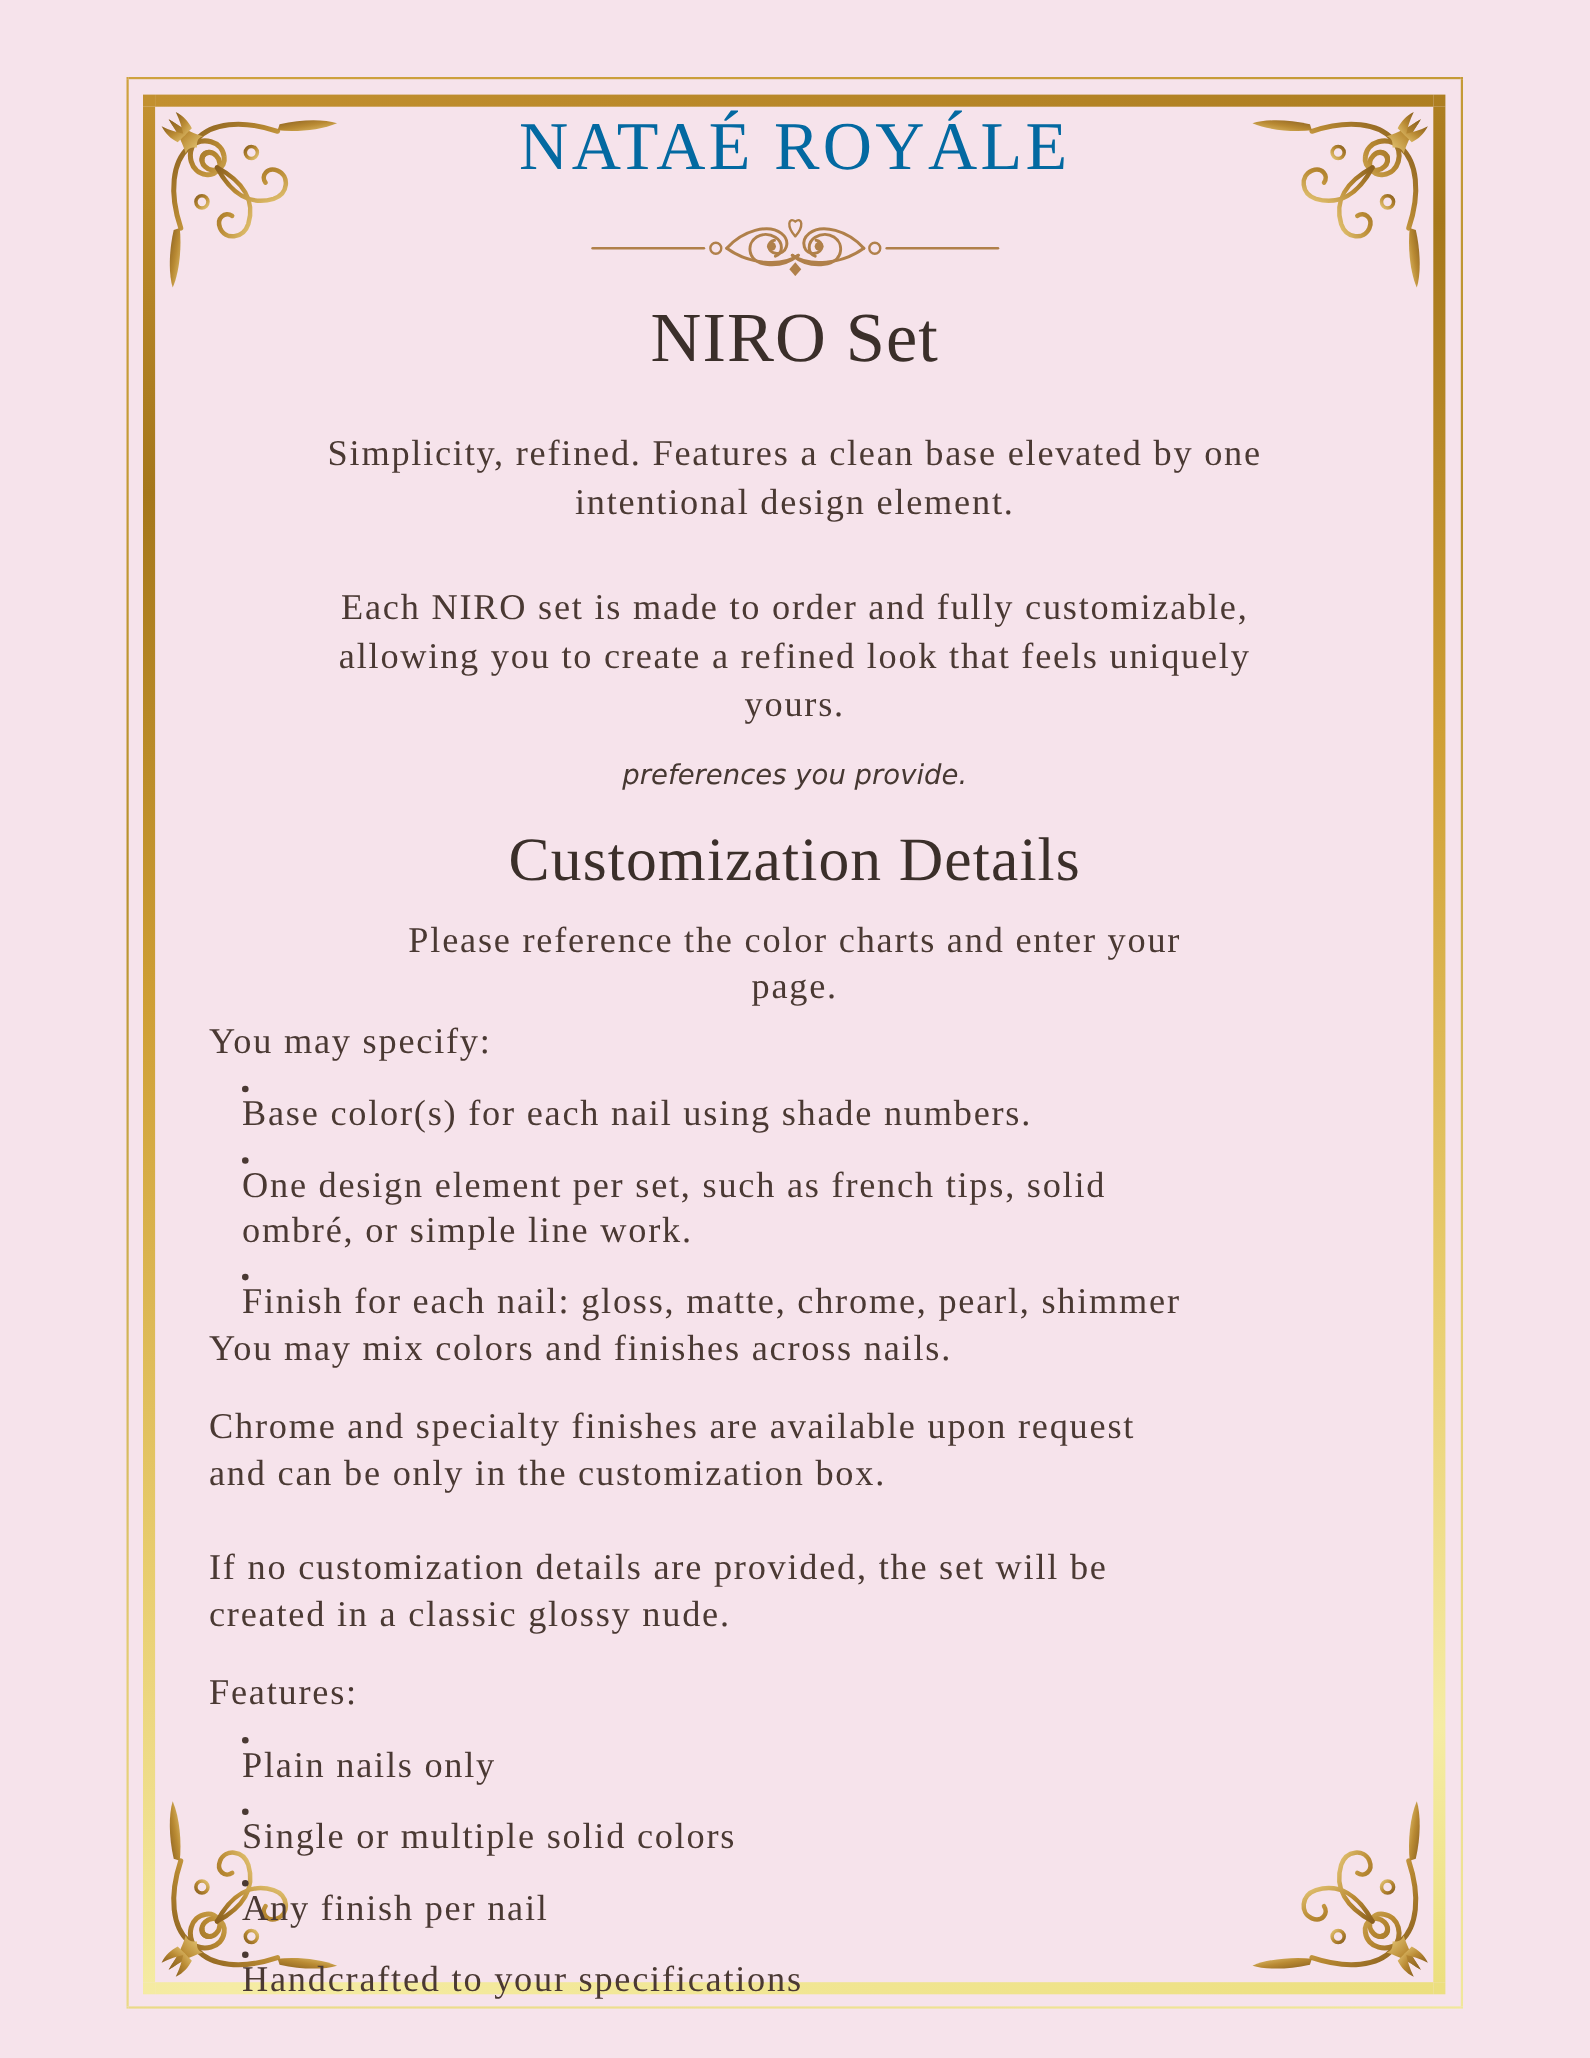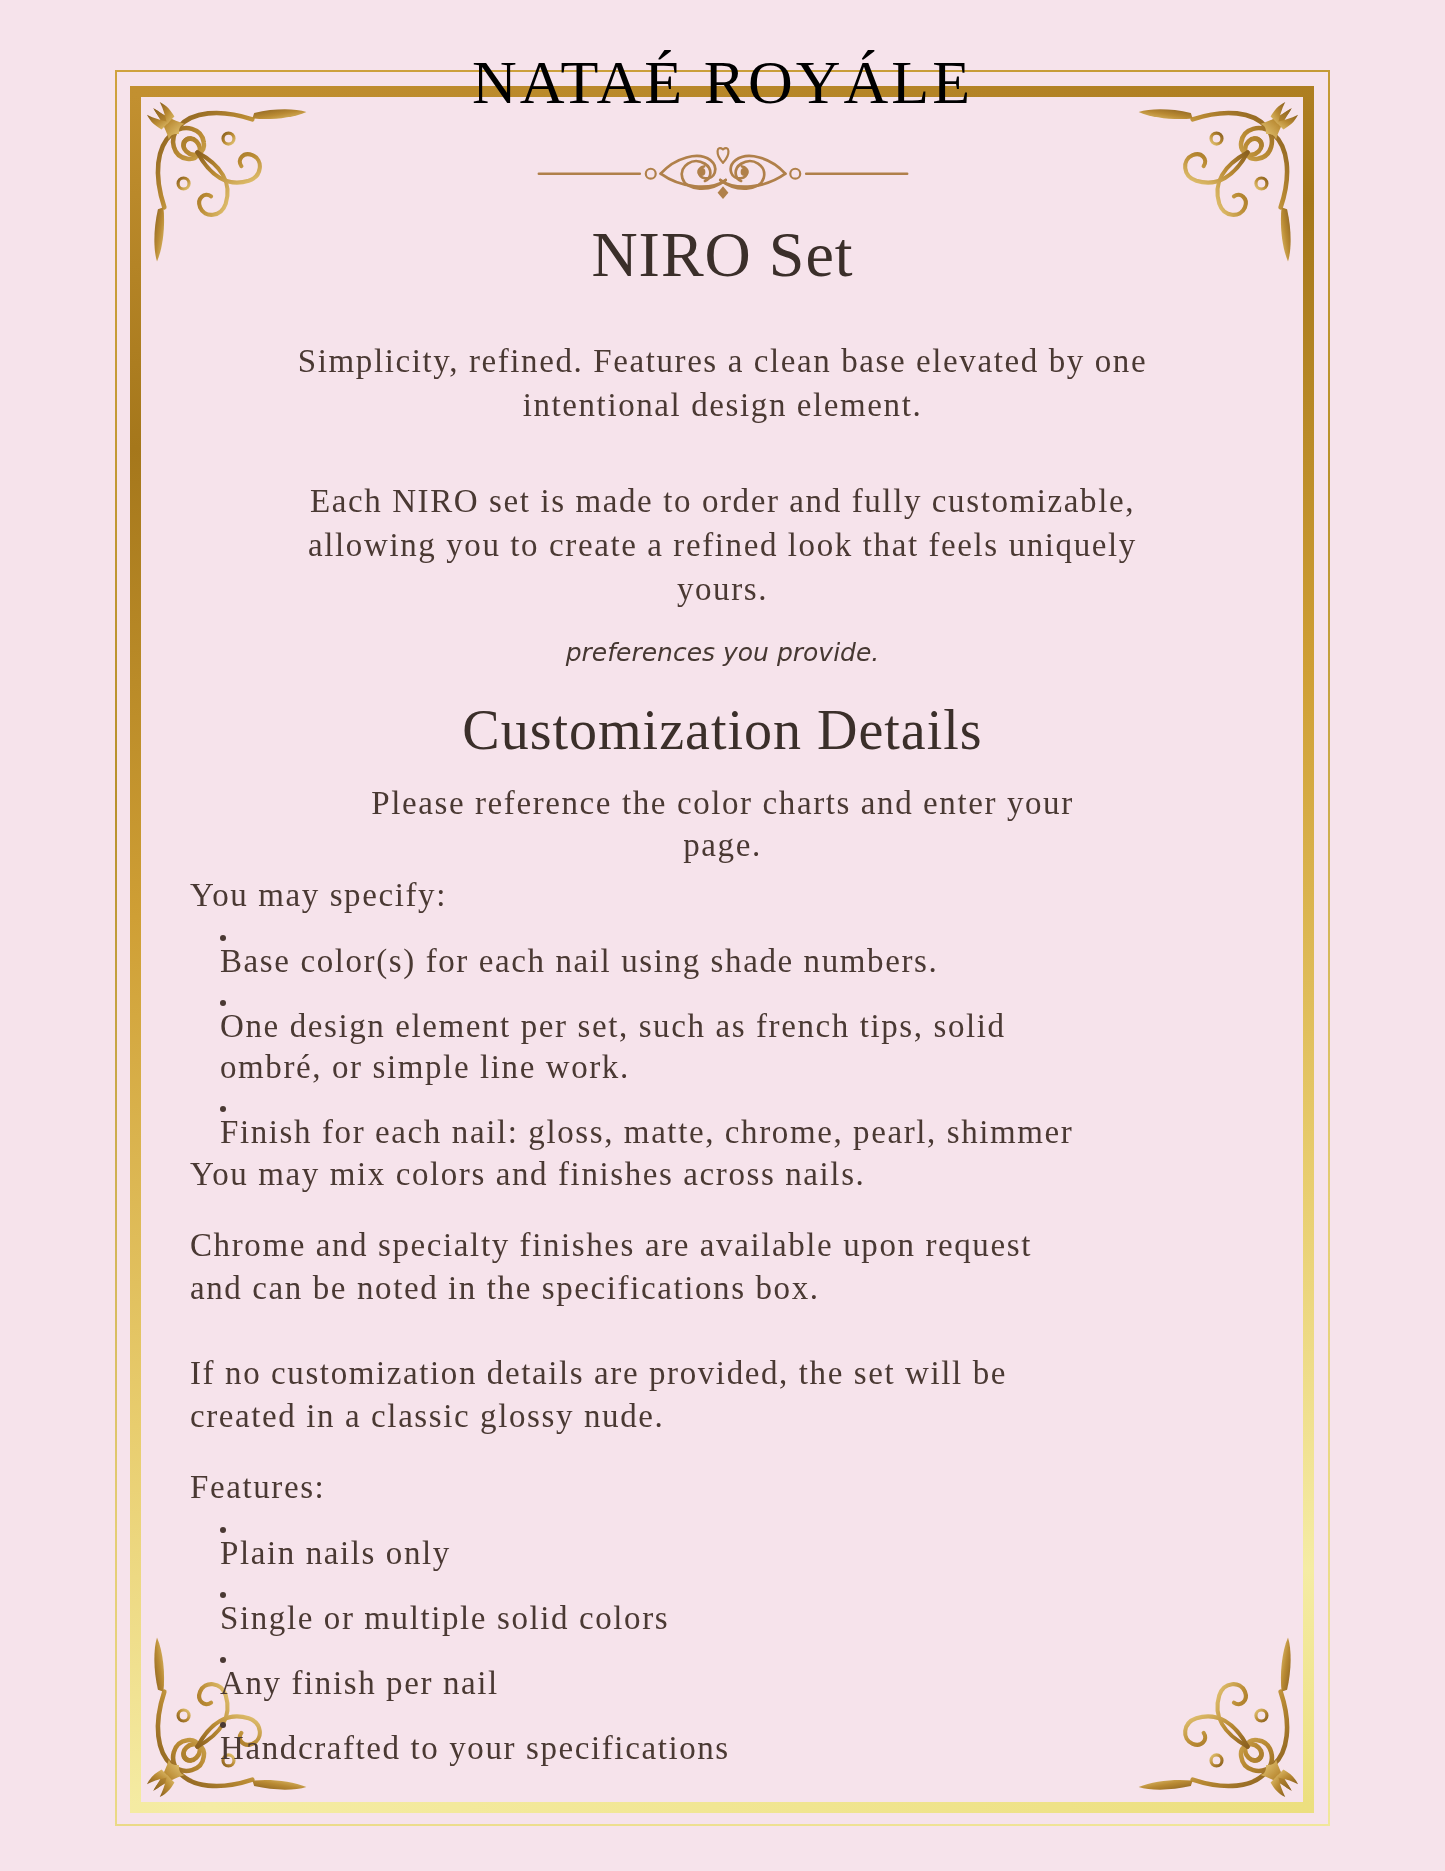--- a/index.html
+++ b/index.html
@@ -42,25 +42,25 @@
   .corner.br { right: 146px; bottom: 73px; transform: scale(-1,-1); }
 
   
   .content {
     position: relative;
     padding: 0 190px;
     color: #4a3933;
     text-align: center;
   }
   .brand {
-    margin-top: 50px;
+    margin-top: 102px;
     font-size: 62px;
     line-height: 1.05;
     letter-spacing: 3px;
-    color: #000000;
+    color: #0369a1;
     white-space: nowrap;
   }
   .divider { display: block; margin: 28px auto 0 auto; }
   .set-title {
     margin: 24px 0 0 0;
     font-size: 64px;
     font-weight: normal;
     line-height: 1.0;
     letter-spacing: 1px;
     color: #3b2f2a;
@@ -223,21 +223,21 @@
         <span class="dot"></span>
         <div>
           <div>Finish for each nail: gloss, matte, chrome, pearl, shimmer</div>
         </div>
       </div>
 
       <div>You may mix colors and finishes across nails.</div>
 
       <div class="label-chrome">
         <div>Chrome and specialty finishes are available upon request</div>
-        <div>and can be noted in the specifications box.</div>
+        <div>and can be only in the customization box.</div>
       </div>
 
       <div class="label-ifno">
         <div>If no customization details are provided, the set will be</div>
         <div>created in a classic glossy nude.</div>
       </div>
 
       <div class="label-features">Features:</div>
 
       <div>

